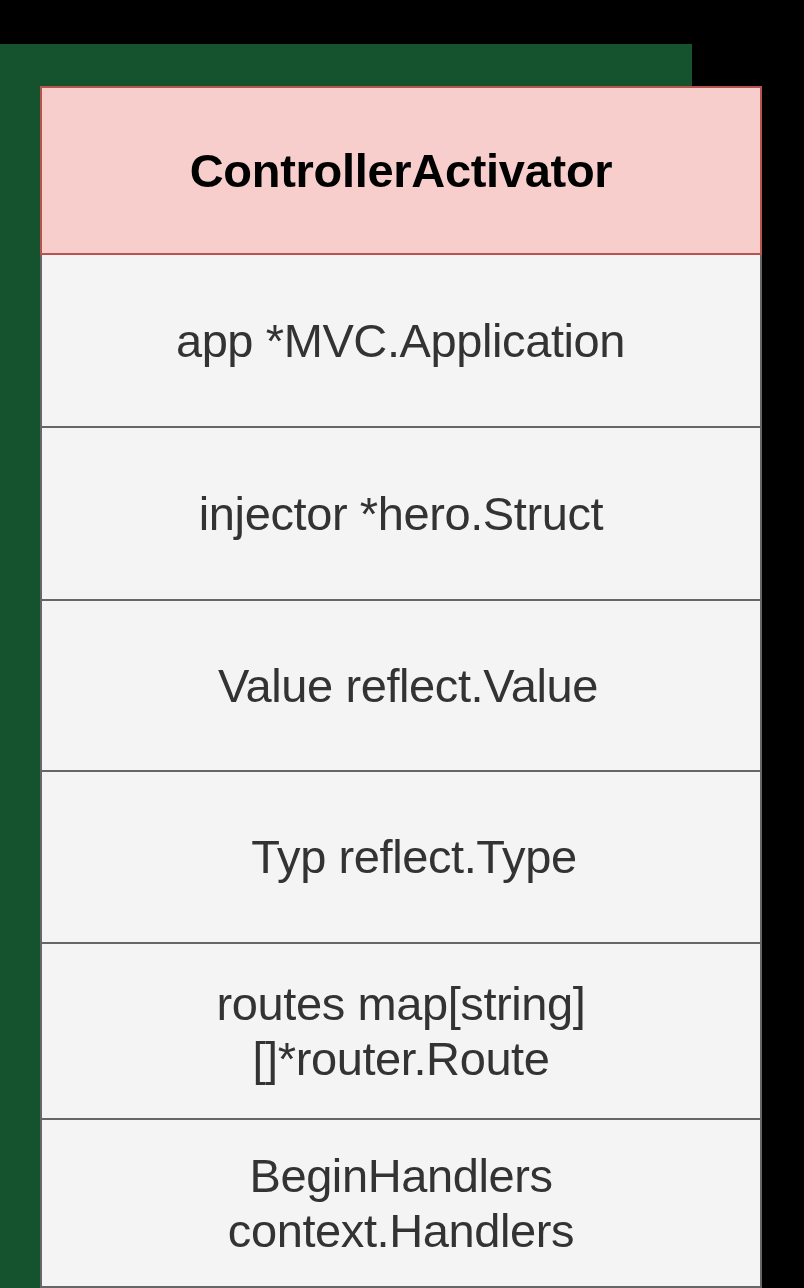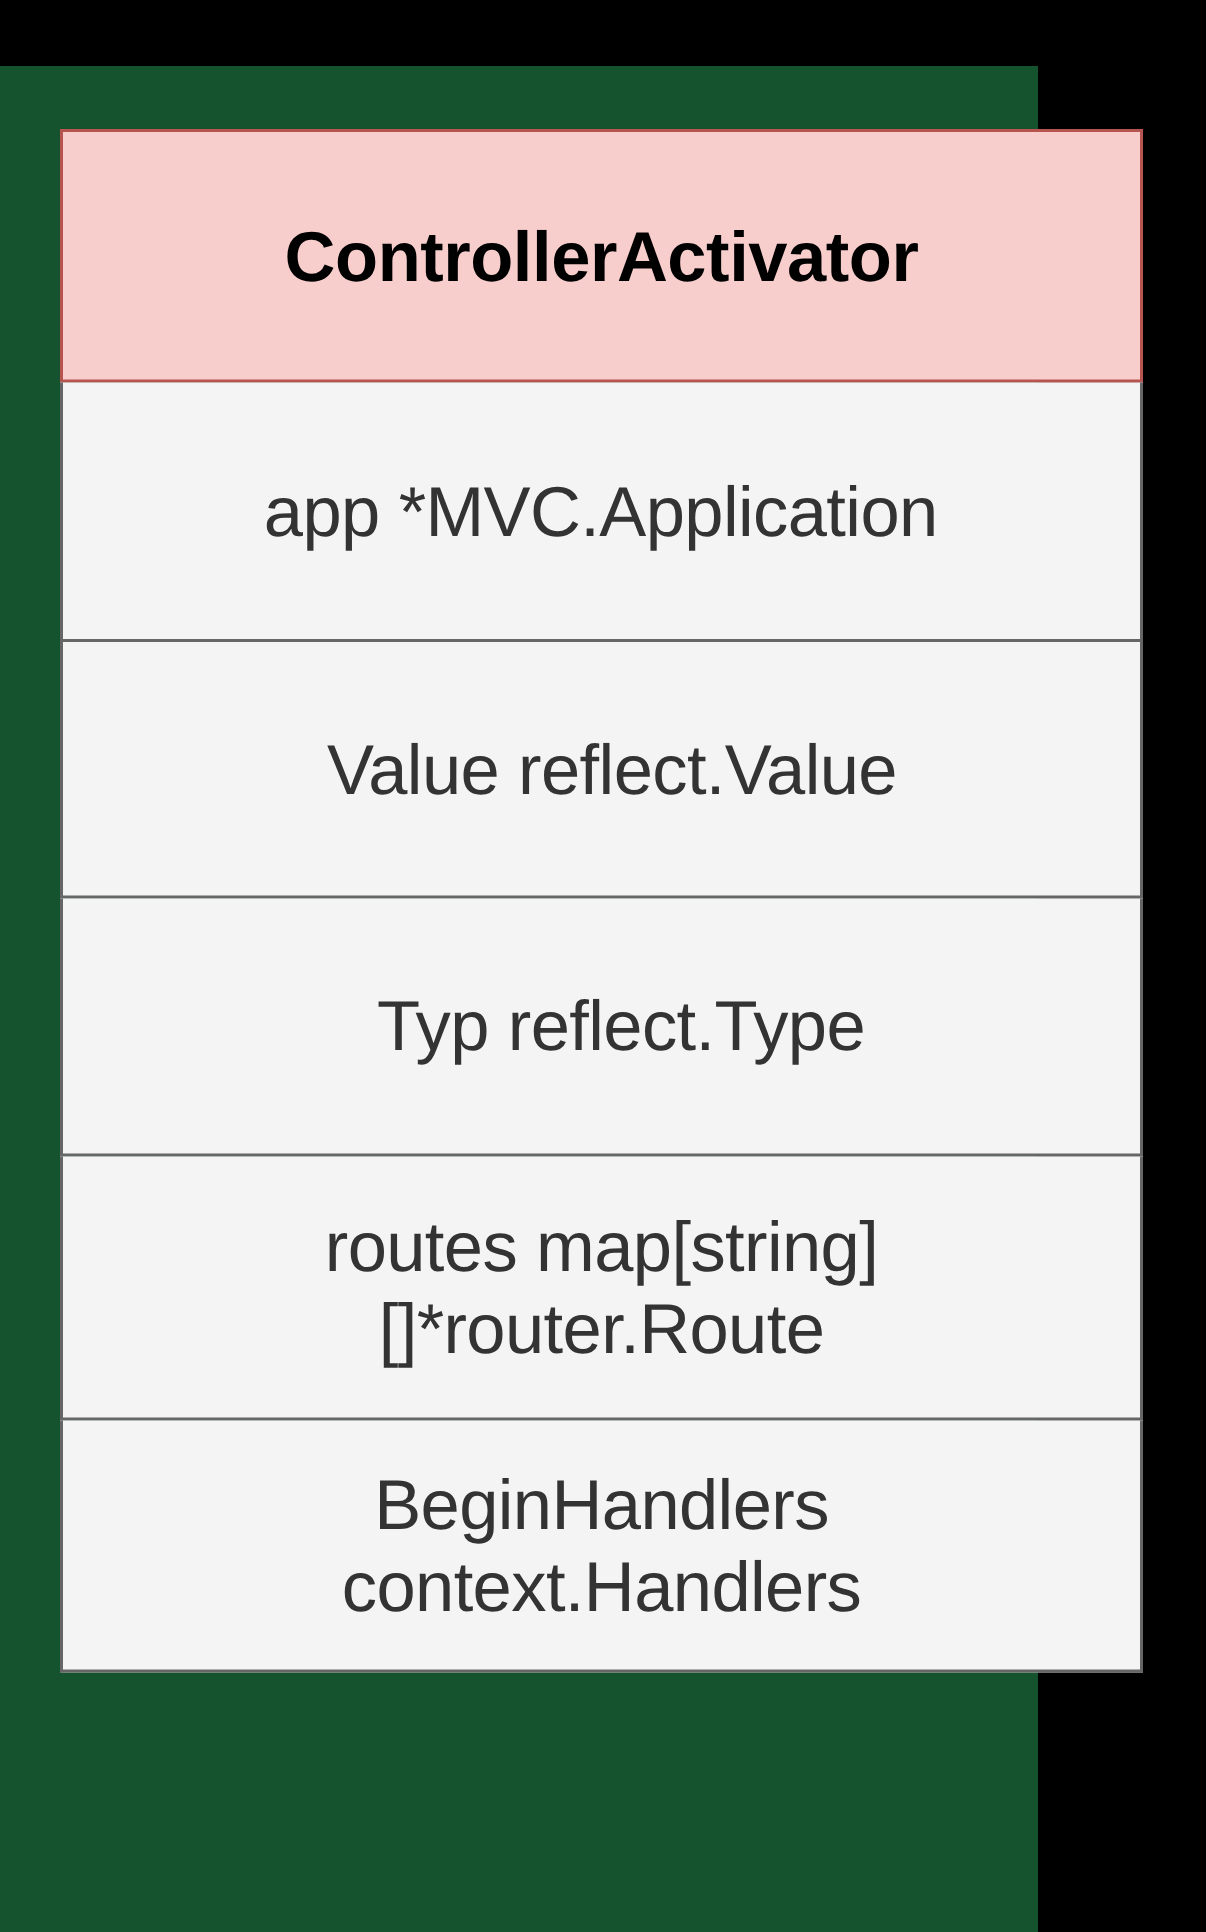--- a/index.html
+++ b/index.html
@@ -100,20 +100,21 @@
 <body>
 
 <div id="canvas">
 
   <div class="class-box">
 
     <div class="class-header">ControllerActivator</div>
 
     <div class="field-row r0">app *MVC.Application</div>
 
+    <div class="field-row r1">injector *hero.Struct</div>
 
     <div class="field-row r2">Value reflect.Value</div>
 
     <div class="field-row r3">Typ reflect.Type</div>
 
     <div class="field-row r4">routes map[string]
 []*router.Route</div>
 
     <div class="field-row r5">BeginHandlers
 context.Handlers</div>

